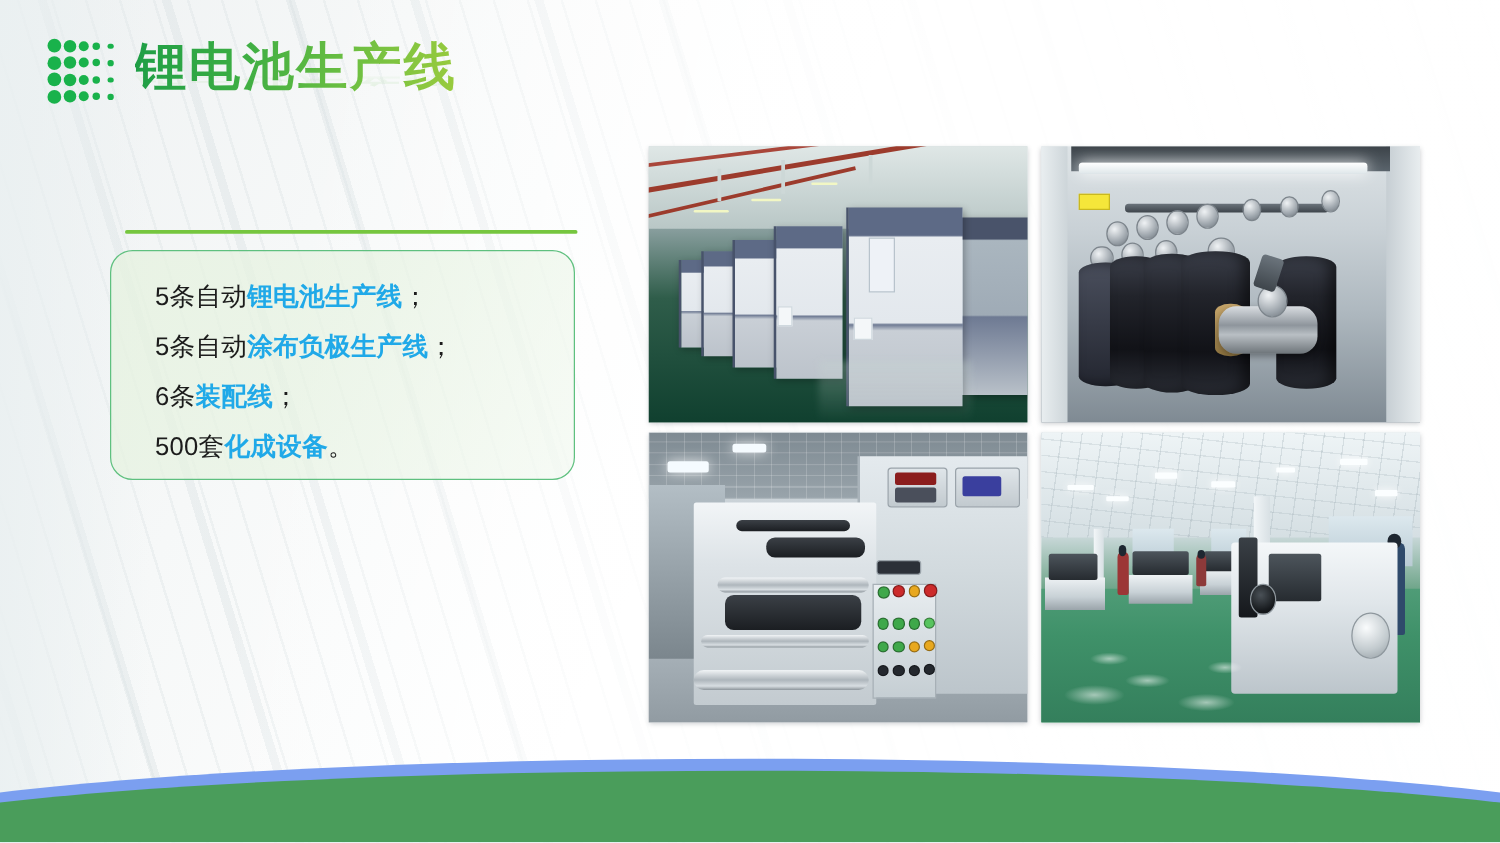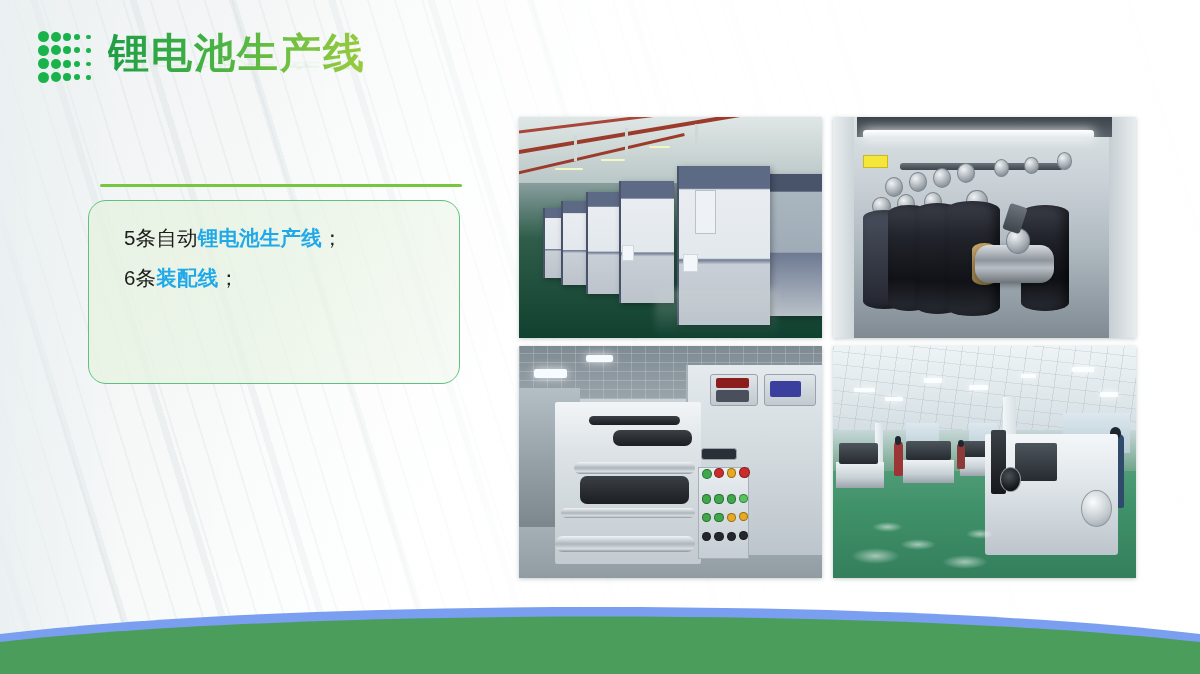--- a/index.html
+++ b/index.html
@@ -414,21 +414,27 @@
   <div class="slide-title">锂电池生产线</div>
 
   <div class="sub-underline"></div>
 
   <div class="info-box"></div>
   <div class="info-lines">
     <div class="info-line">
       <span>5条自动</span><span class="hl">锂电池生产线</span><span>；</span>
     </div>
     <div class="info-line">
+      <span>5条自动</span><span class="hl">涂布负极生产线</span><span>；</span>
+    </div>
+    <div class="info-line">
       <span>6条</span><span class="hl">装配线</span><span>；</span>
+    </div>
+    <div class="info-line">
+      <span>500套</span><span class="hl">化成设备</span><span>。</span>
     </div>
   </div>
 
   <div class="photos">
 
     <div class="photo p1">
       <div class="ceiling"></div>
       <div class="floor"></div>
       <div class="pipe pipeB"></div>
       <div class="pipe pipeA"></div>

